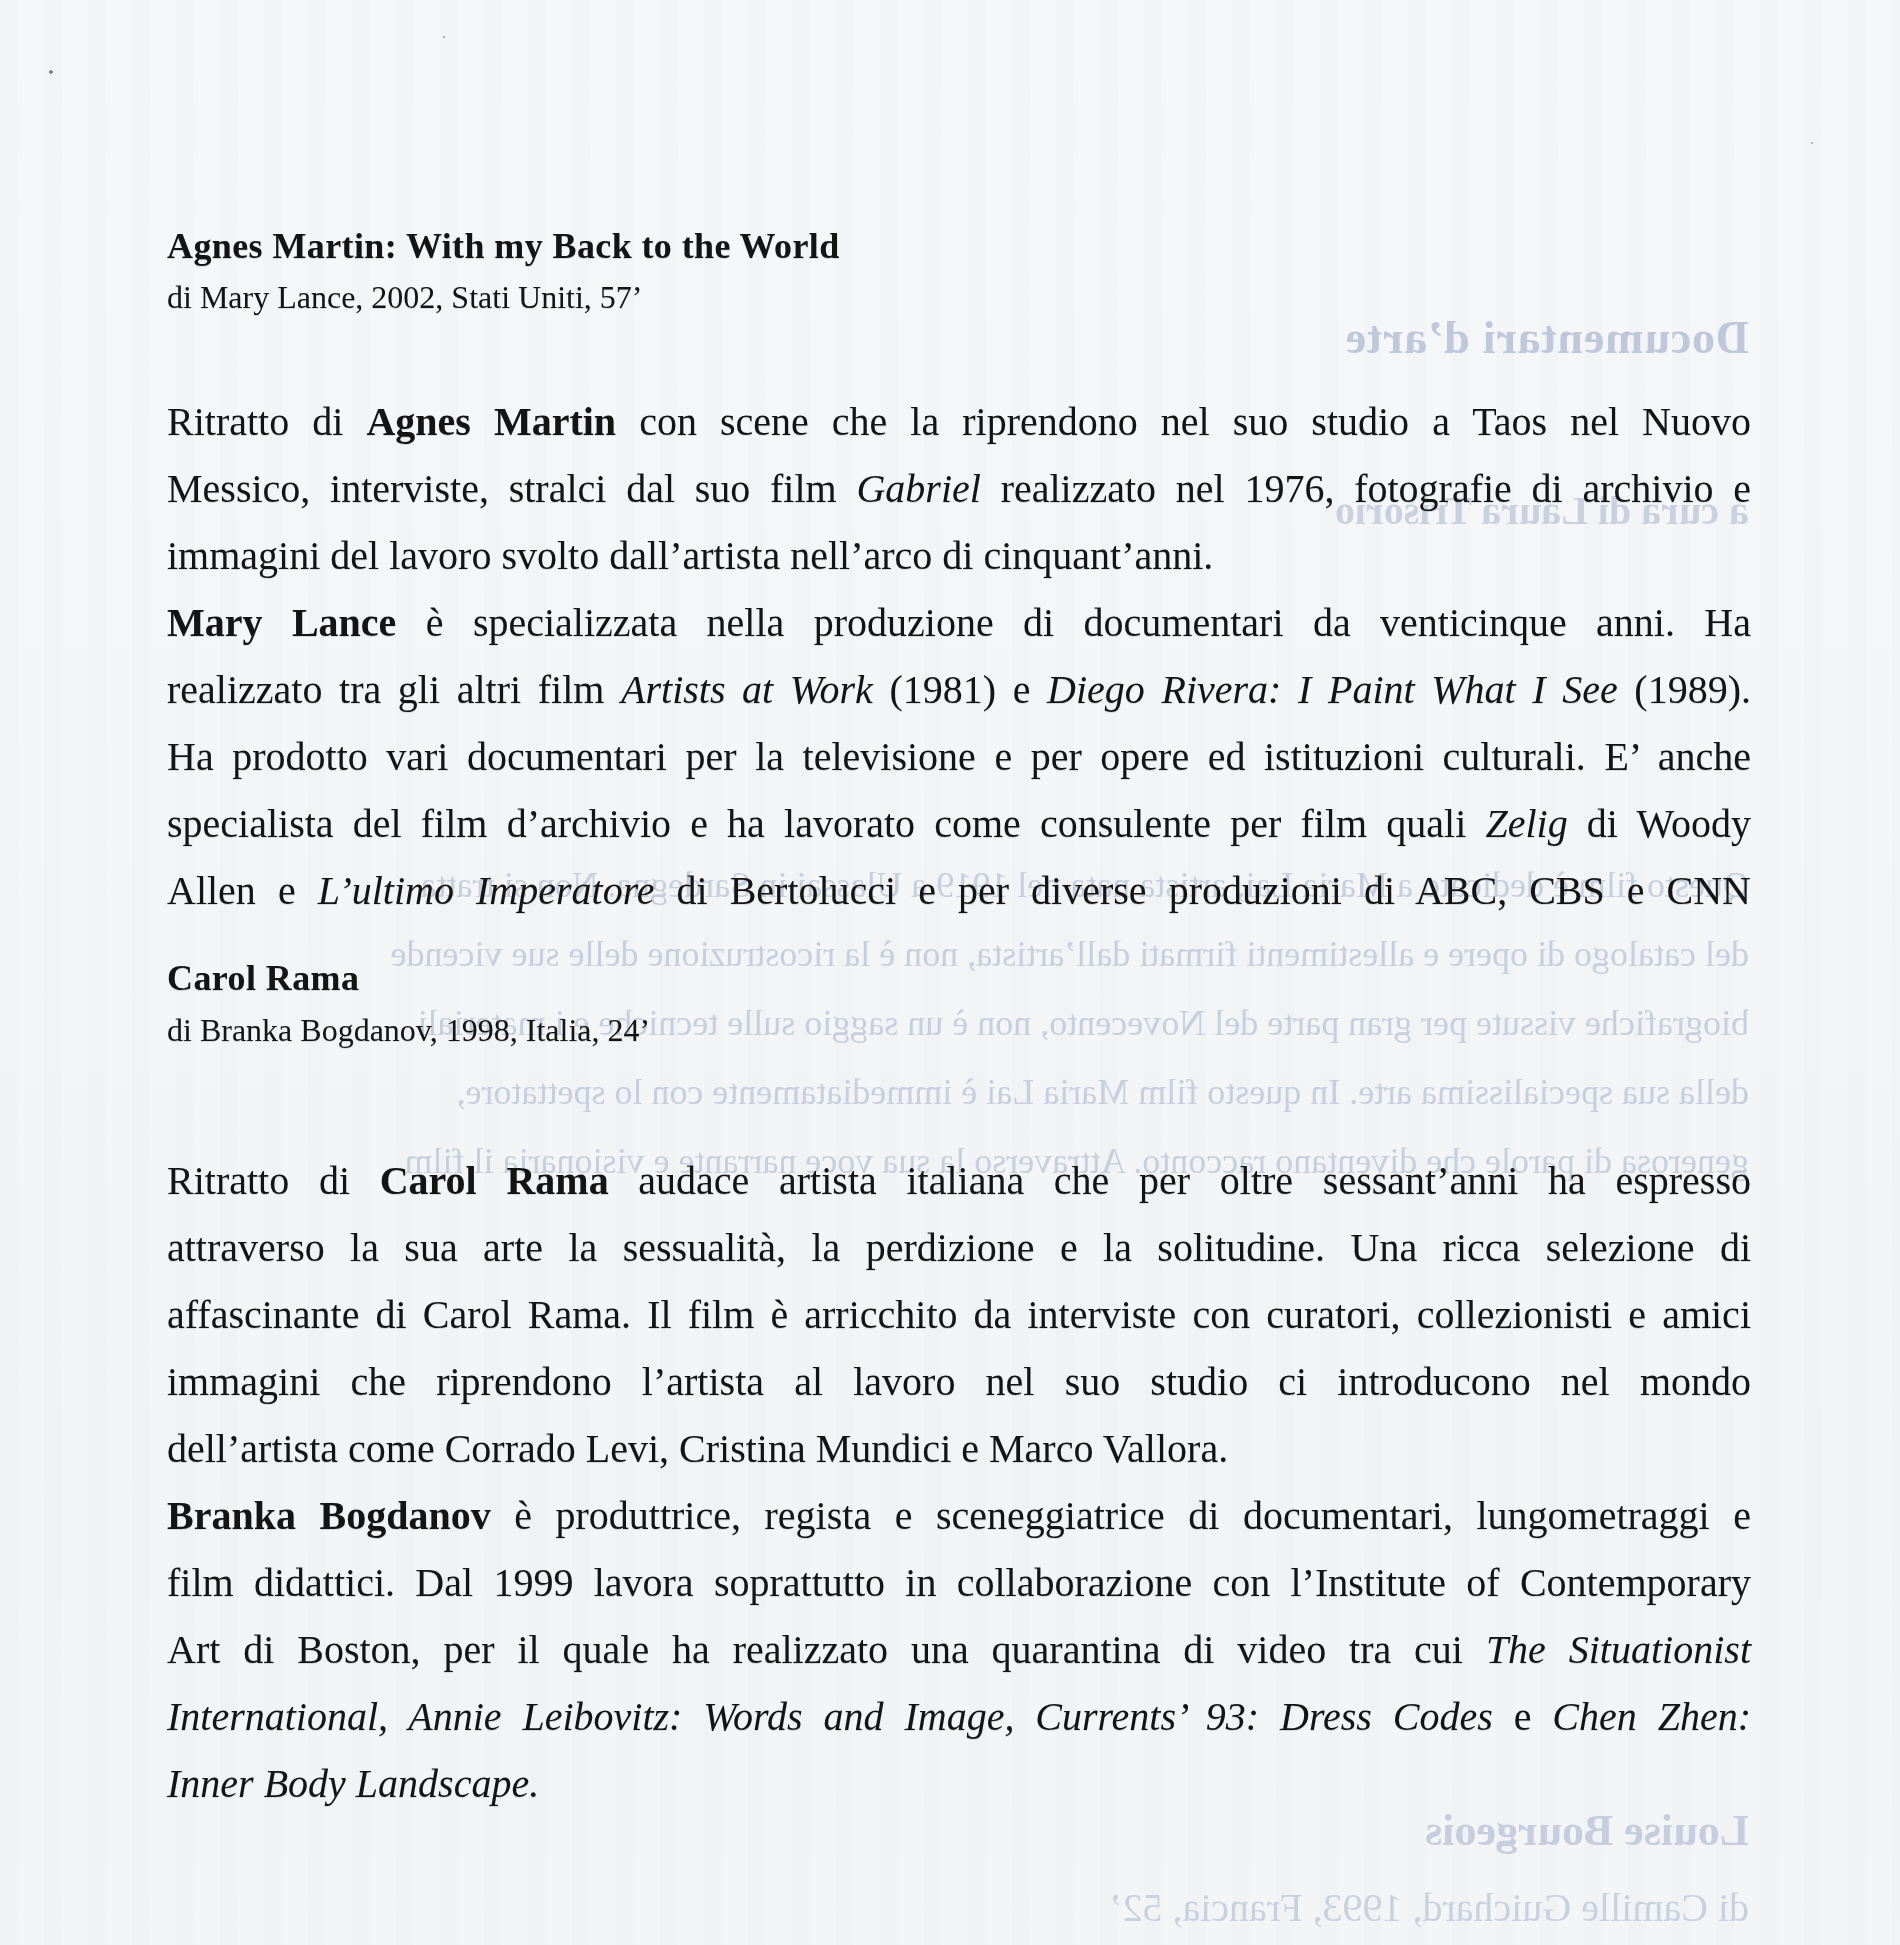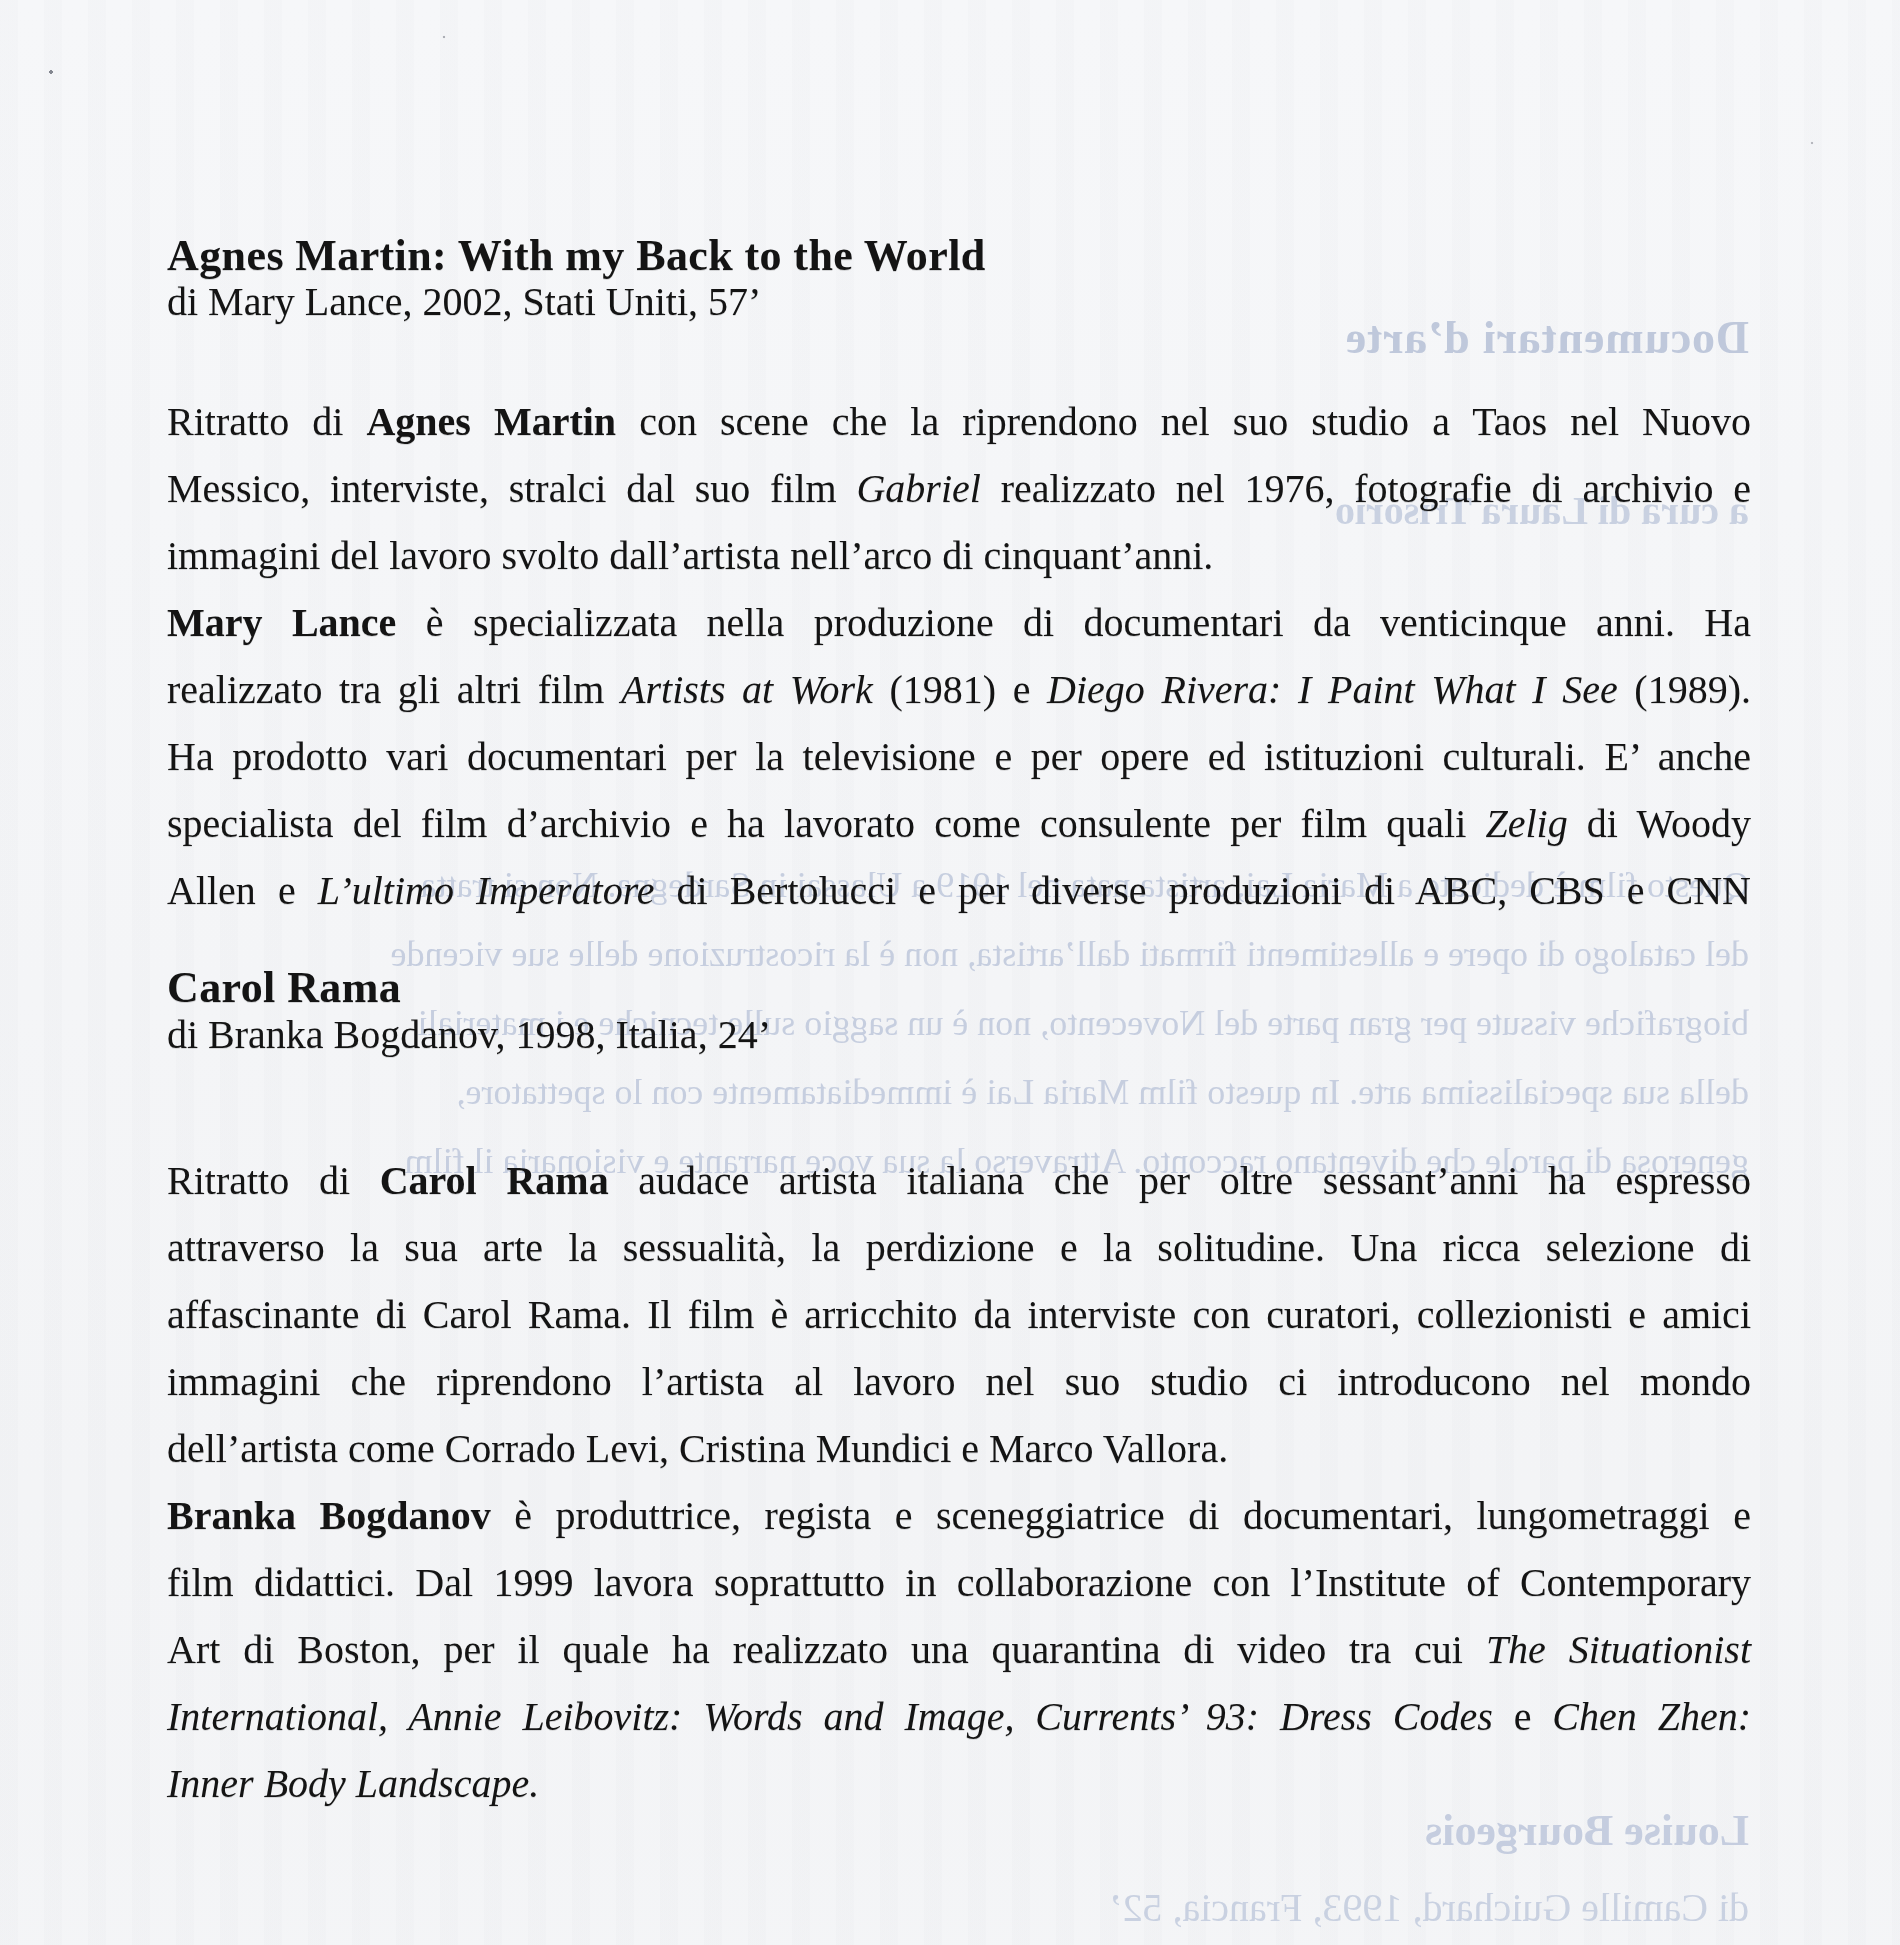--- a/index.html
+++ b/index.html
@@ -11,23 +11,23 @@
       radial-gradient(circle 2.3px at 444px 37px, rgba(40,45,60,.35) 0 1.2px, transparent 1.6px),
       radial-gradient(circle 1.9px at 1812px 143px, rgba(40,45,60,.30) 0 1.2px, transparent 1.6px),
       radial-gradient(circle 2.3px at 277px 2532px, rgba(40,45,60,.25) 0 1.2px, transparent 1.6px),
       repeating-linear-gradient(90deg, rgba(10,20,50,.012) 0 18px, rgba(0,0,0,0) 18px 44px),
       linear-gradient(180deg,#f6f7f9 0%,#f3f4f6 55%,#f5f6f8 100%);
     font-family:"Liberation Serif", serif;
     color:#141414;
   }
   
   .block{position:absolute;left:167px;width:1584px;}
-  .sec-title{font-weight:bold;font-size:44px;line-height:1.15;letter-spacing:0.4px;
+  .sec-title{font-weight:bold;font-size:36px;line-height:1.15;letter-spacing:0.4px;
              text-shadow:0 1.2px 0.4px rgba(10,10,10,.14);}
-  .sec-sub{font-size:40px;line-height:1.15;text-shadow:0 1.2px 0.4px rgba(10,10,10,.12);}
+  .sec-sub{font-size:32px;line-height:1.15;text-shadow:0 1.2px 0.4px rgba(10,10,10,.12);}
   #t1{top:202px;} #s1{top:279px;} #b1{top:393px;}
   #t2{top:934px;} #s2{top:1012px;} #b2{top:1152px;}
   .bline{
     height:67px;line-height:58px;font-size:40px;
     text-align:justify;text-align-last:justify;
     white-space:normal;overflow:visible;
     text-shadow:0 1.2px 0.4px rgba(10,10,10,.12);
   }
   .bline.end{text-align-last:left;}
   

